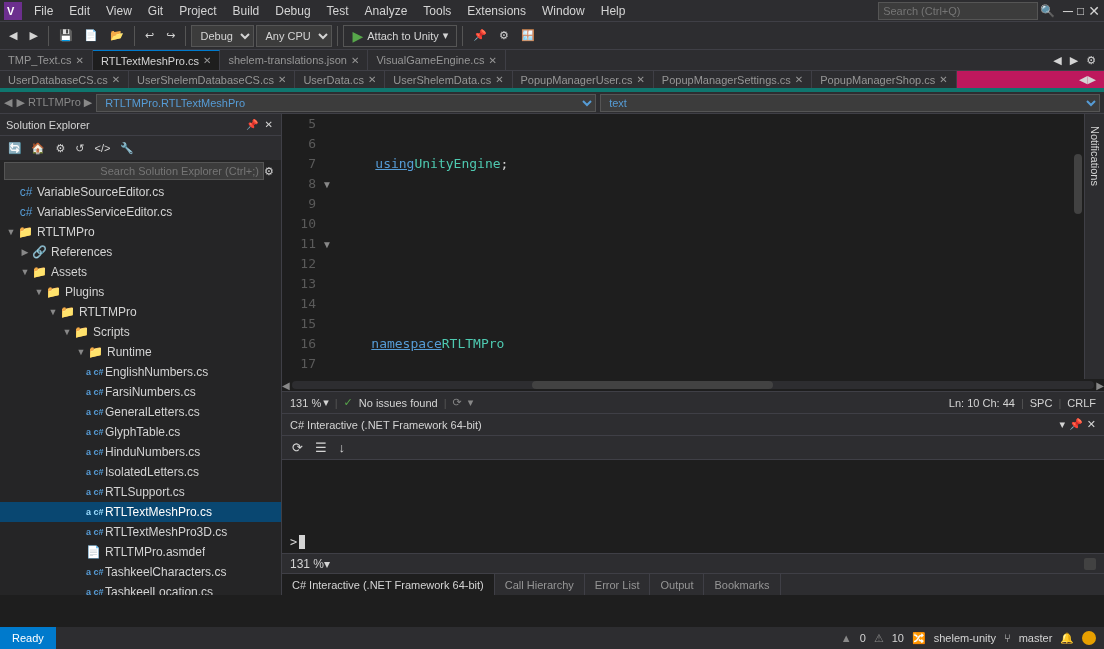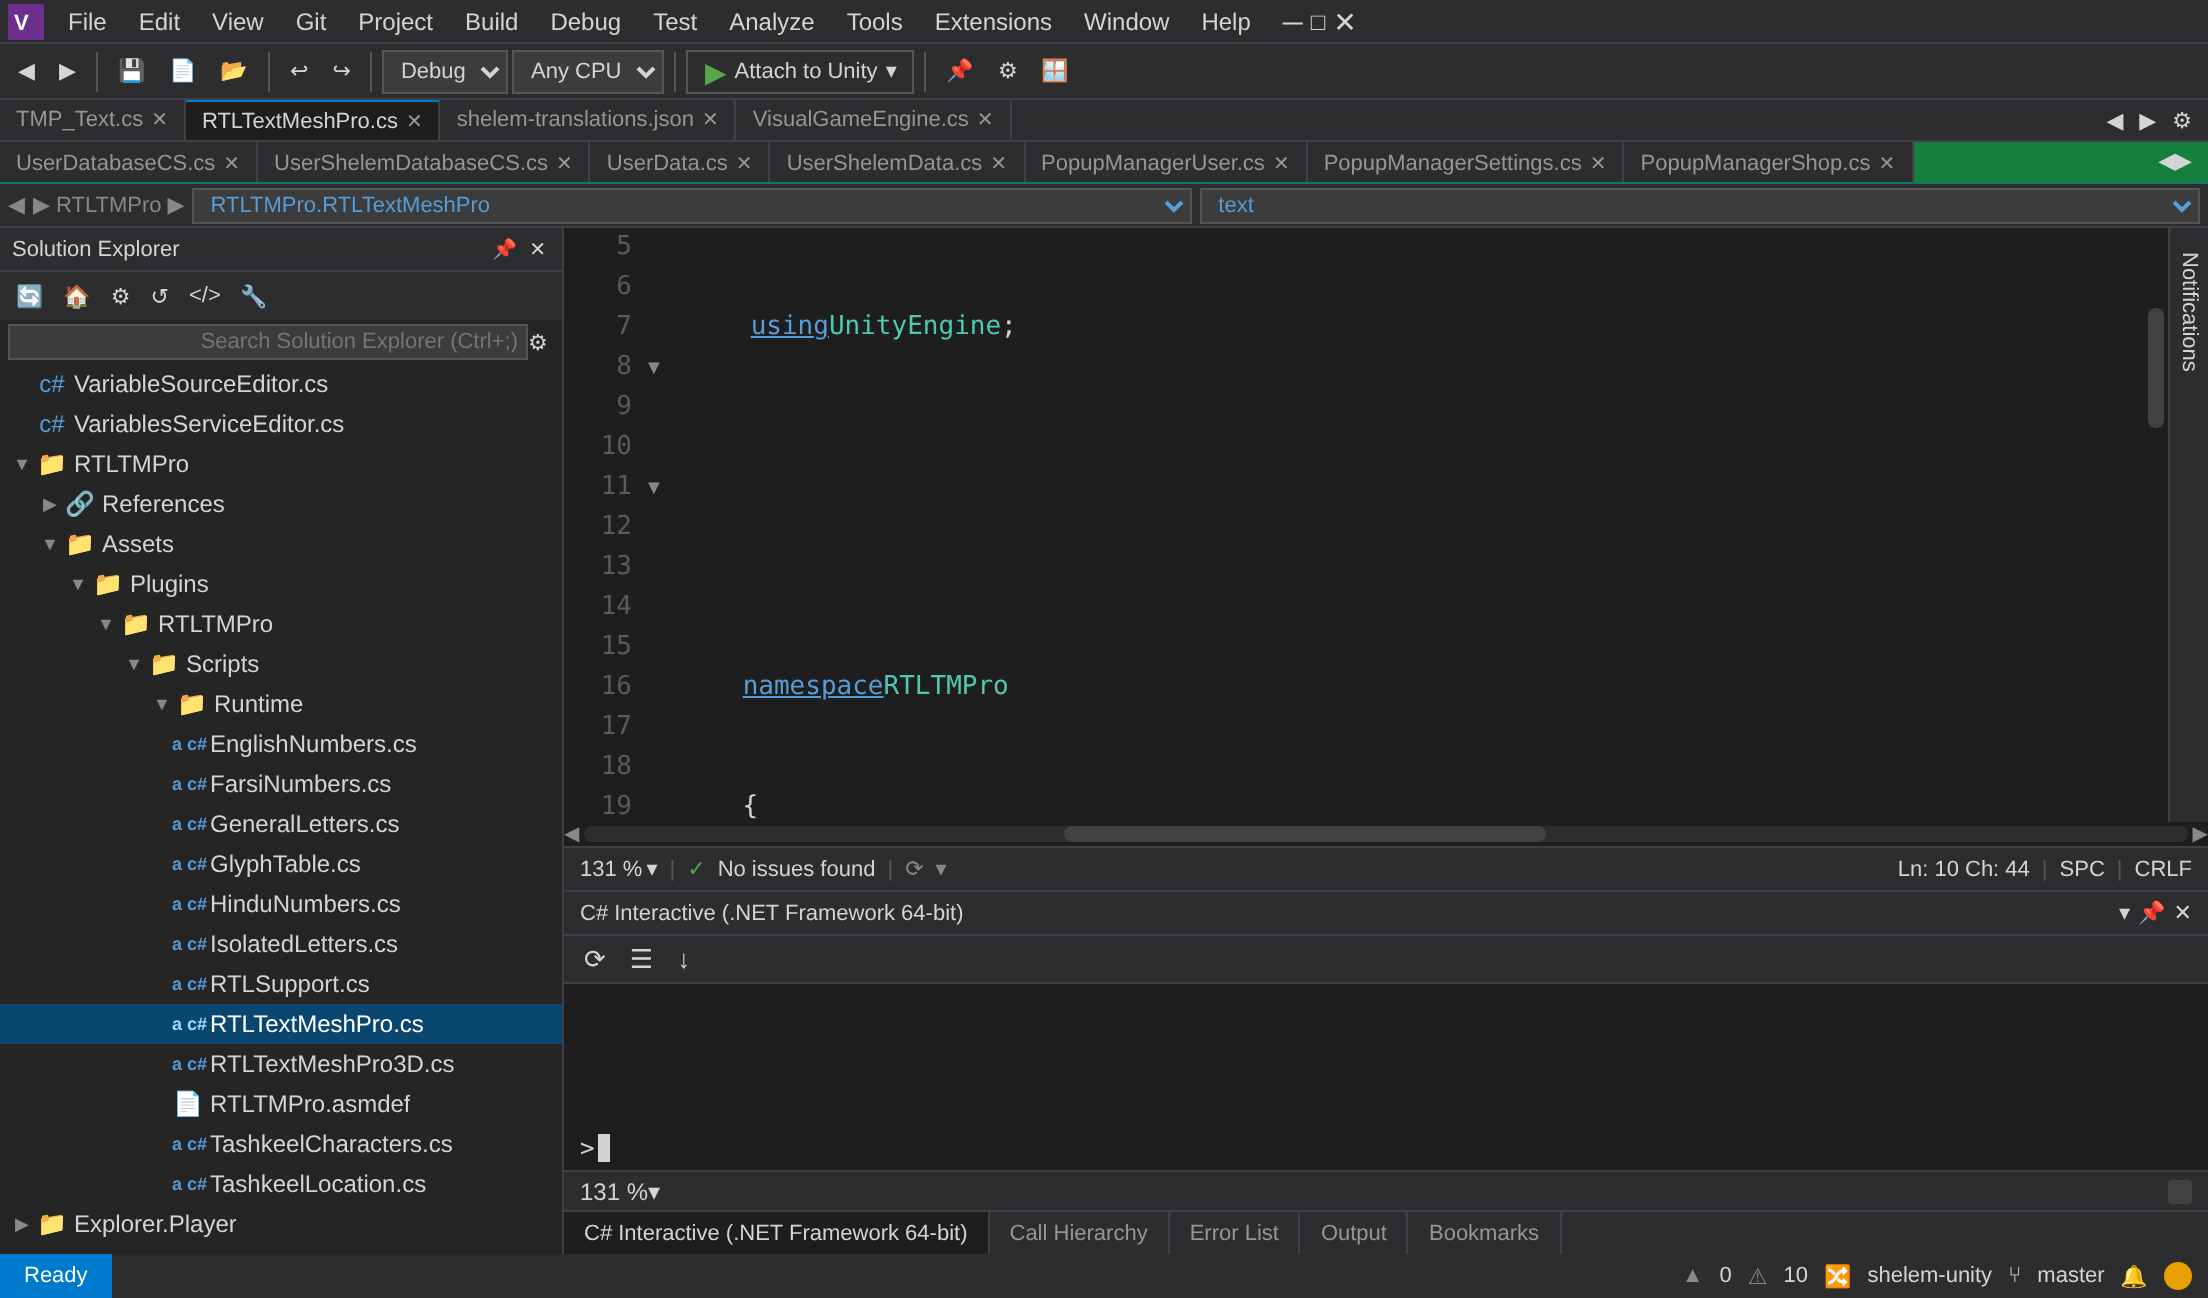--- a/index.html
+++ b/index.html
@@ -121,25 +121,25 @@
     }
     .tab.active {
       background: #1e1e1e;
       color: #d4d4d4;
       border-top: 1px solid #007acc;
     }
     .tab .close-x { color: #969696; font-size: 10px; }
     
     .tab-bar2 {
       display: flex;
-      align-items: flex-start;
-      background: #15803d;
+      align-items: center;
+      background: #be185d;
       height: 21px;
       flex-shrink: 0;
-      border-bottom: 1px solid #0f766e;
+      border-bottom: 4px solid #0f766e;
       overflow: hidden;
     }
     
     .nav-bar {
       display: flex;
       align-items: center;
       background: #2d2d30;
       height: 22px;
       flex-shrink: 0;
       border-bottom: 1px solid #3f3f46;
@@ -487,20 +487,24 @@
   <span class="menu-item">Git</span>
   <span class="menu-item">Project</span>
   <span class="menu-item">Build</span>
   <span class="menu-item">Debug</span>
   <span class="menu-item">Test</span>
   <span class="menu-item">Analyze</span>
   <span class="menu-item">Tools</span>
   <span class="menu-item">Extensions</span>
   <span class="menu-item">Window</span>
   <span class="menu-item">Help</span>
+  <div class="menu-search">
+    <input type="text" placeholder="Search (Ctrl+Q)" style="">
+    <span style="margin-left:2px;color:#888;">🔍</span>
+  </div>
   <div style="display:flex;align-items:center;margin-left:8px;gap:4px;">
     <span style="cursor:pointer;color:#d4d4d4;font-size:14px;">─</span>
     <span style="cursor:pointer;color:#d4d4d4;font-size:12px;">□</span>
     <span style="cursor:pointer;color:#d4d4d4;font-size:14px;">✕</span>
   </div>
 </div>
 
 <div class="toolbar">
   <button class="toolbar-btn">◀</button>
   <button class="toolbar-btn">▶</button>
@@ -880,21 +884,21 @@
       <div class="bottom-tab">
         <span>Output</span>
       </div>
       <div class="bottom-tab">
         <span>Bookmarks</span>
       </div>
     </div>
   </div>
 </div>
 
-<div style="display:flex;height:22px;flex-shrink:0;">
+<div style="display:flex;height:22px;flex-shrink:0;margin-top:32px;">
   <div class="status-left">
     <span>Ready</span>
   </div>
   <div class="status-right">
     <span style="color:#888;">▲</span>
     <span>0</span>
     <span style="color:#888;">⚠</span>
     <span>10</span>
     <span style="color:#888;">🔀</span>
     <span>shelem-unity</span>

